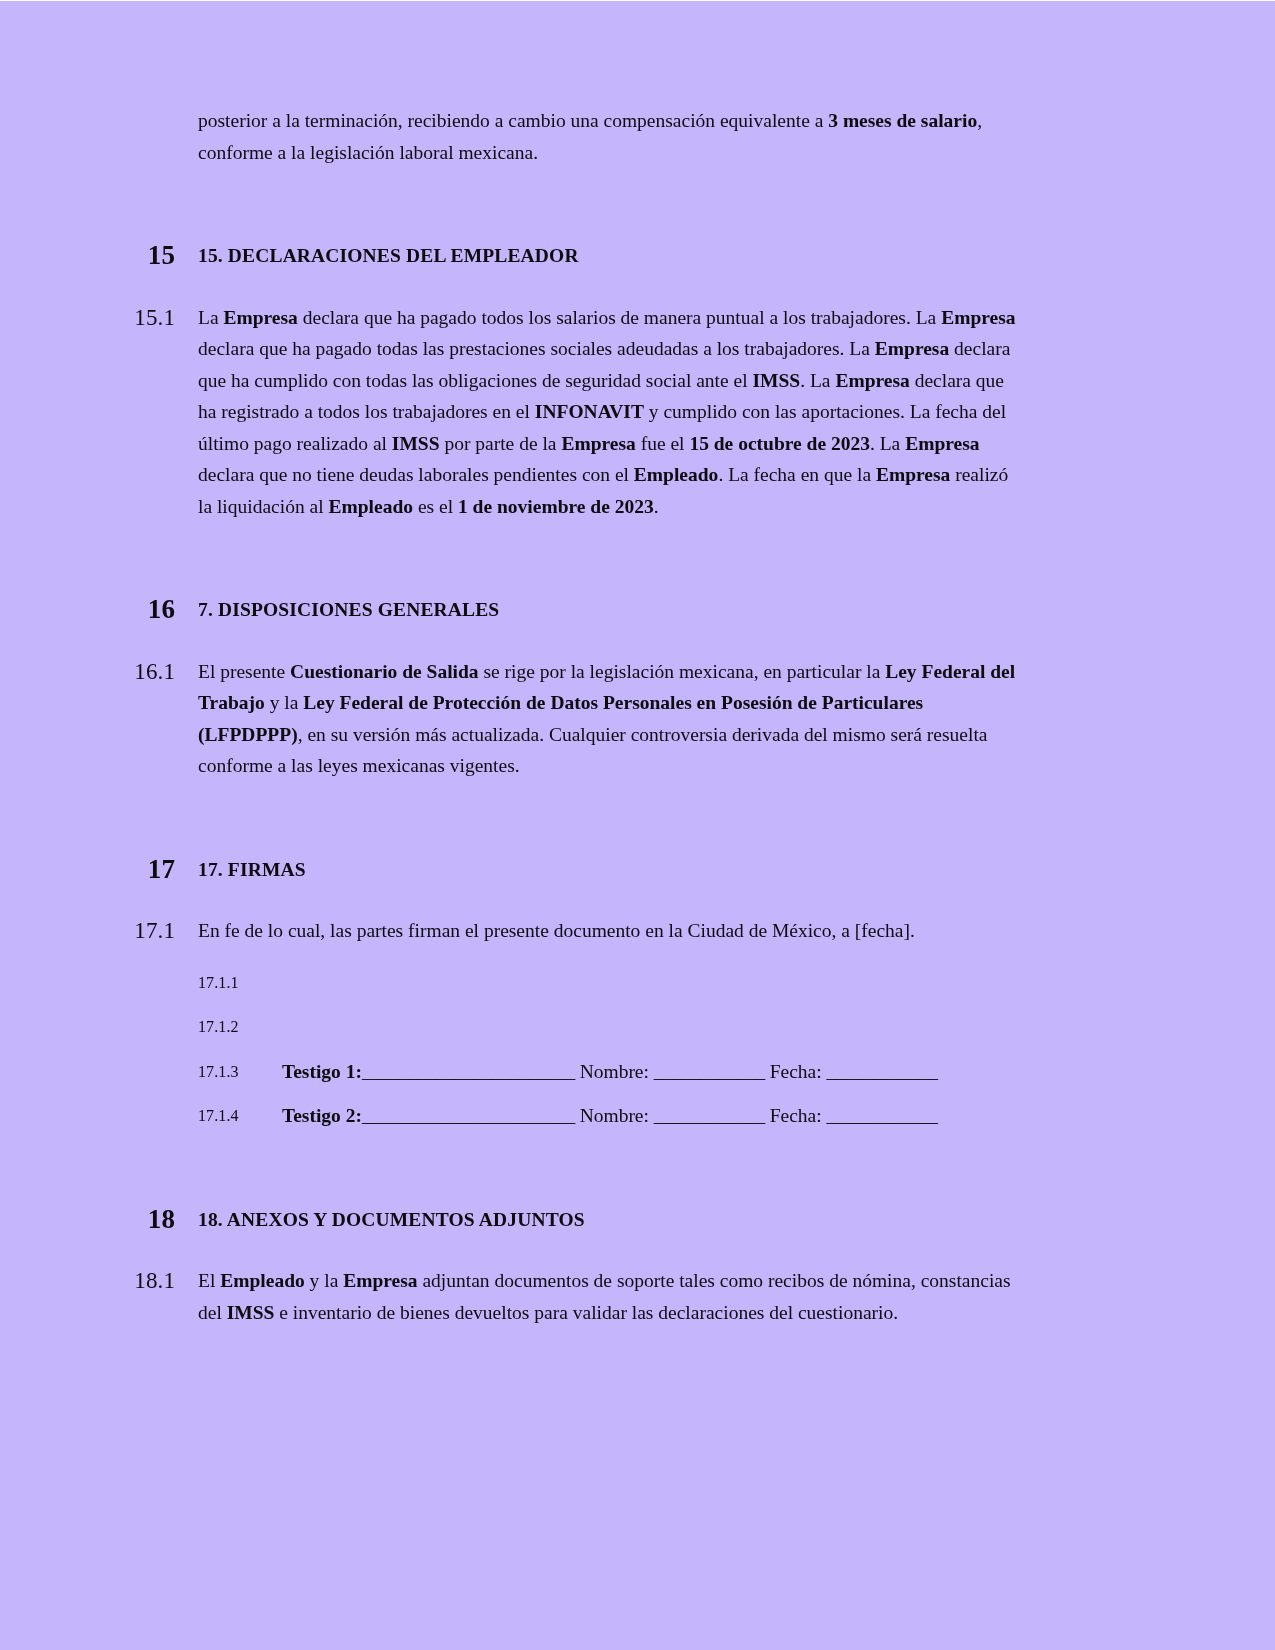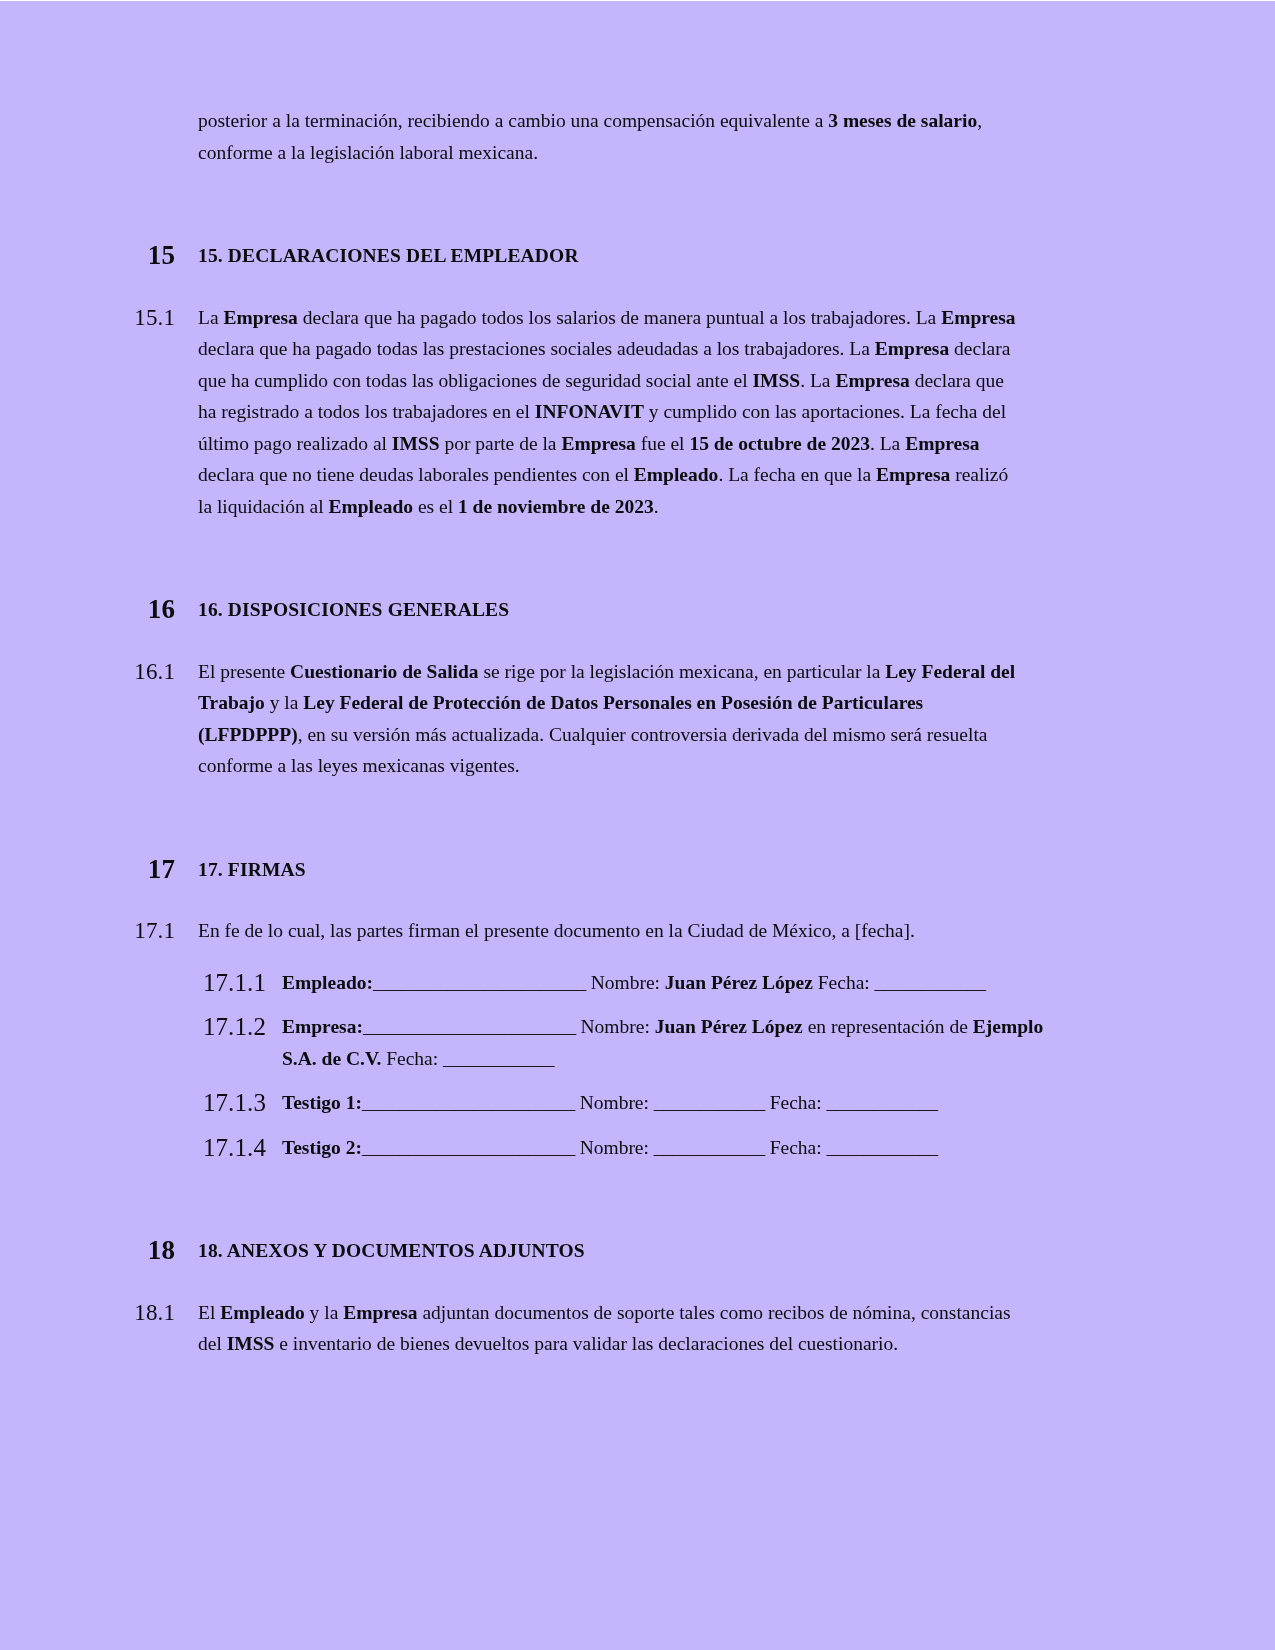--- a/index.html
+++ b/index.html
@@ -80,22 +80,22 @@
     flex: 0 0 827px;
   }
 
   
   .subclause-row {
     margin-left: 68px;
   }
   .subclause-row .num {
     width: 68px;
     margin-right: 16px;
-    font-size: 25px;
-    text-align: right;
+    font-size: 16px;
+    text-align: left;
   }
   .subclause-row .body {
     width: 795px;
     flex: 0 0 795px;
   }
 
   b, strong { font-weight: bold; }
 
   
   .sp-xl { height: 72px; }
@@ -123,21 +123,21 @@
 
   <div class="block clause-row">
     <div class="num">15.1</div>
     <div class="body"><span>La </span><b>Empresa</b><span> declara que ha pagado todos los salarios de manera puntual a los trabajadores. La </span><b>Empresa</b><span> declara que ha pagado todas las prestaciones sociales adeudadas a los trabajadores. La </span><b>Empresa</b><span> declara que ha cumplido con todas las obligaciones de seguridad social ante el </span><b>IMSS</b><span>. La </span><b>Empresa</b><span> declara que ha registrado a todos los trabajadores en el </span><b>INFONAVIT</b><span> y cumplido con las aportaciones. La fecha del último pago realizado al </span><b>IMSS</b><span> por parte de la </span><b>Empresa</b><span> fue el </span><b>15 de octubre de 2023</b><span>. La </span><b>Empresa</b><span> declara que no tiene deudas laborales pendientes con el </span><b>Empleado</b><span>. La fecha en que la </span><b>Empresa</b><span> realizó la liquidación al </span><b>Empleado</b><span> es el </span><b>1 de noviembre de 2023</b><span>.</span></div>
   </div>
 
   <div class="sp-xl"></div>
 
   <div class="block heading-row">
     <div class="num">16</div>
-    <div class="body">16. DISPOSICIONES GENERALES</div>
+    <div class="body">7. DISPOSICIONES GENERALES</div>
   </div>
 
   <div class="sp-md"></div>
 
   <div class="block clause-row">
     <div class="num">16.1</div>
     <div class="body"><span>El presente </span><b>Cuestionario de Salida</b><span> se rige por la legislación mexicana, en particular la </span><b>Ley Federal del Trabajo</b><span> y la </span><b>Ley Federal de Protección de Datos Personales en Posesión de Particulares (LFPDPPP)</b><span>, en su versión más actualizada. Cualquier controversia derivada del mismo será resuelta conforme a las leyes mexicanas vigentes.</span></div>
   </div>
 
   <div class="sp-xl"></div>
@@ -151,28 +151,26 @@
 
   <div class="block clause-row">
     <div class="num">17.1</div>
     <div class="body">En fe de lo cual, las partes firman el presente documento en la Ciudad de México, a [fecha].</div>
   </div>
 
   <div class="sp-sm"></div>
 
   <div class="block subclause-row">
     <div class="num">17.1.1</div>
-    <div class="body"><b>Empleado:</b><span class="fill">_______________________</span><span> Nombre: </span><b>Juan Pérez López</b><span> Fecha: </span><span class="fill">____________</span></div>
   </div>
 
   <div class="sp-xs"></div>
 
   <div class="block subclause-row">
     <div class="num">17.1.2</div>
-    <div class="body"><b>Empresa:</b><span class="fill">_______________________</span><span> Nombre: </span><b>Juan Pérez López</b><span> en representación de </span><b>Ejemplo S.A. de C.V.</b><span> Fecha: </span><span class="fill">____________</span></div>
   </div>
 
   <div class="sp-xs"></div>
 
   <div class="block subclause-row">
     <div class="num">17.1.3</div>
     <div class="body"><b>Testigo 1:</b><span class="fill">_______________________</span><span> Nombre: </span><span class="fill">____________</span><span> Fecha: </span><span class="fill">____________</span></div>
   </div>
 
   <div class="sp-xs"></div>

